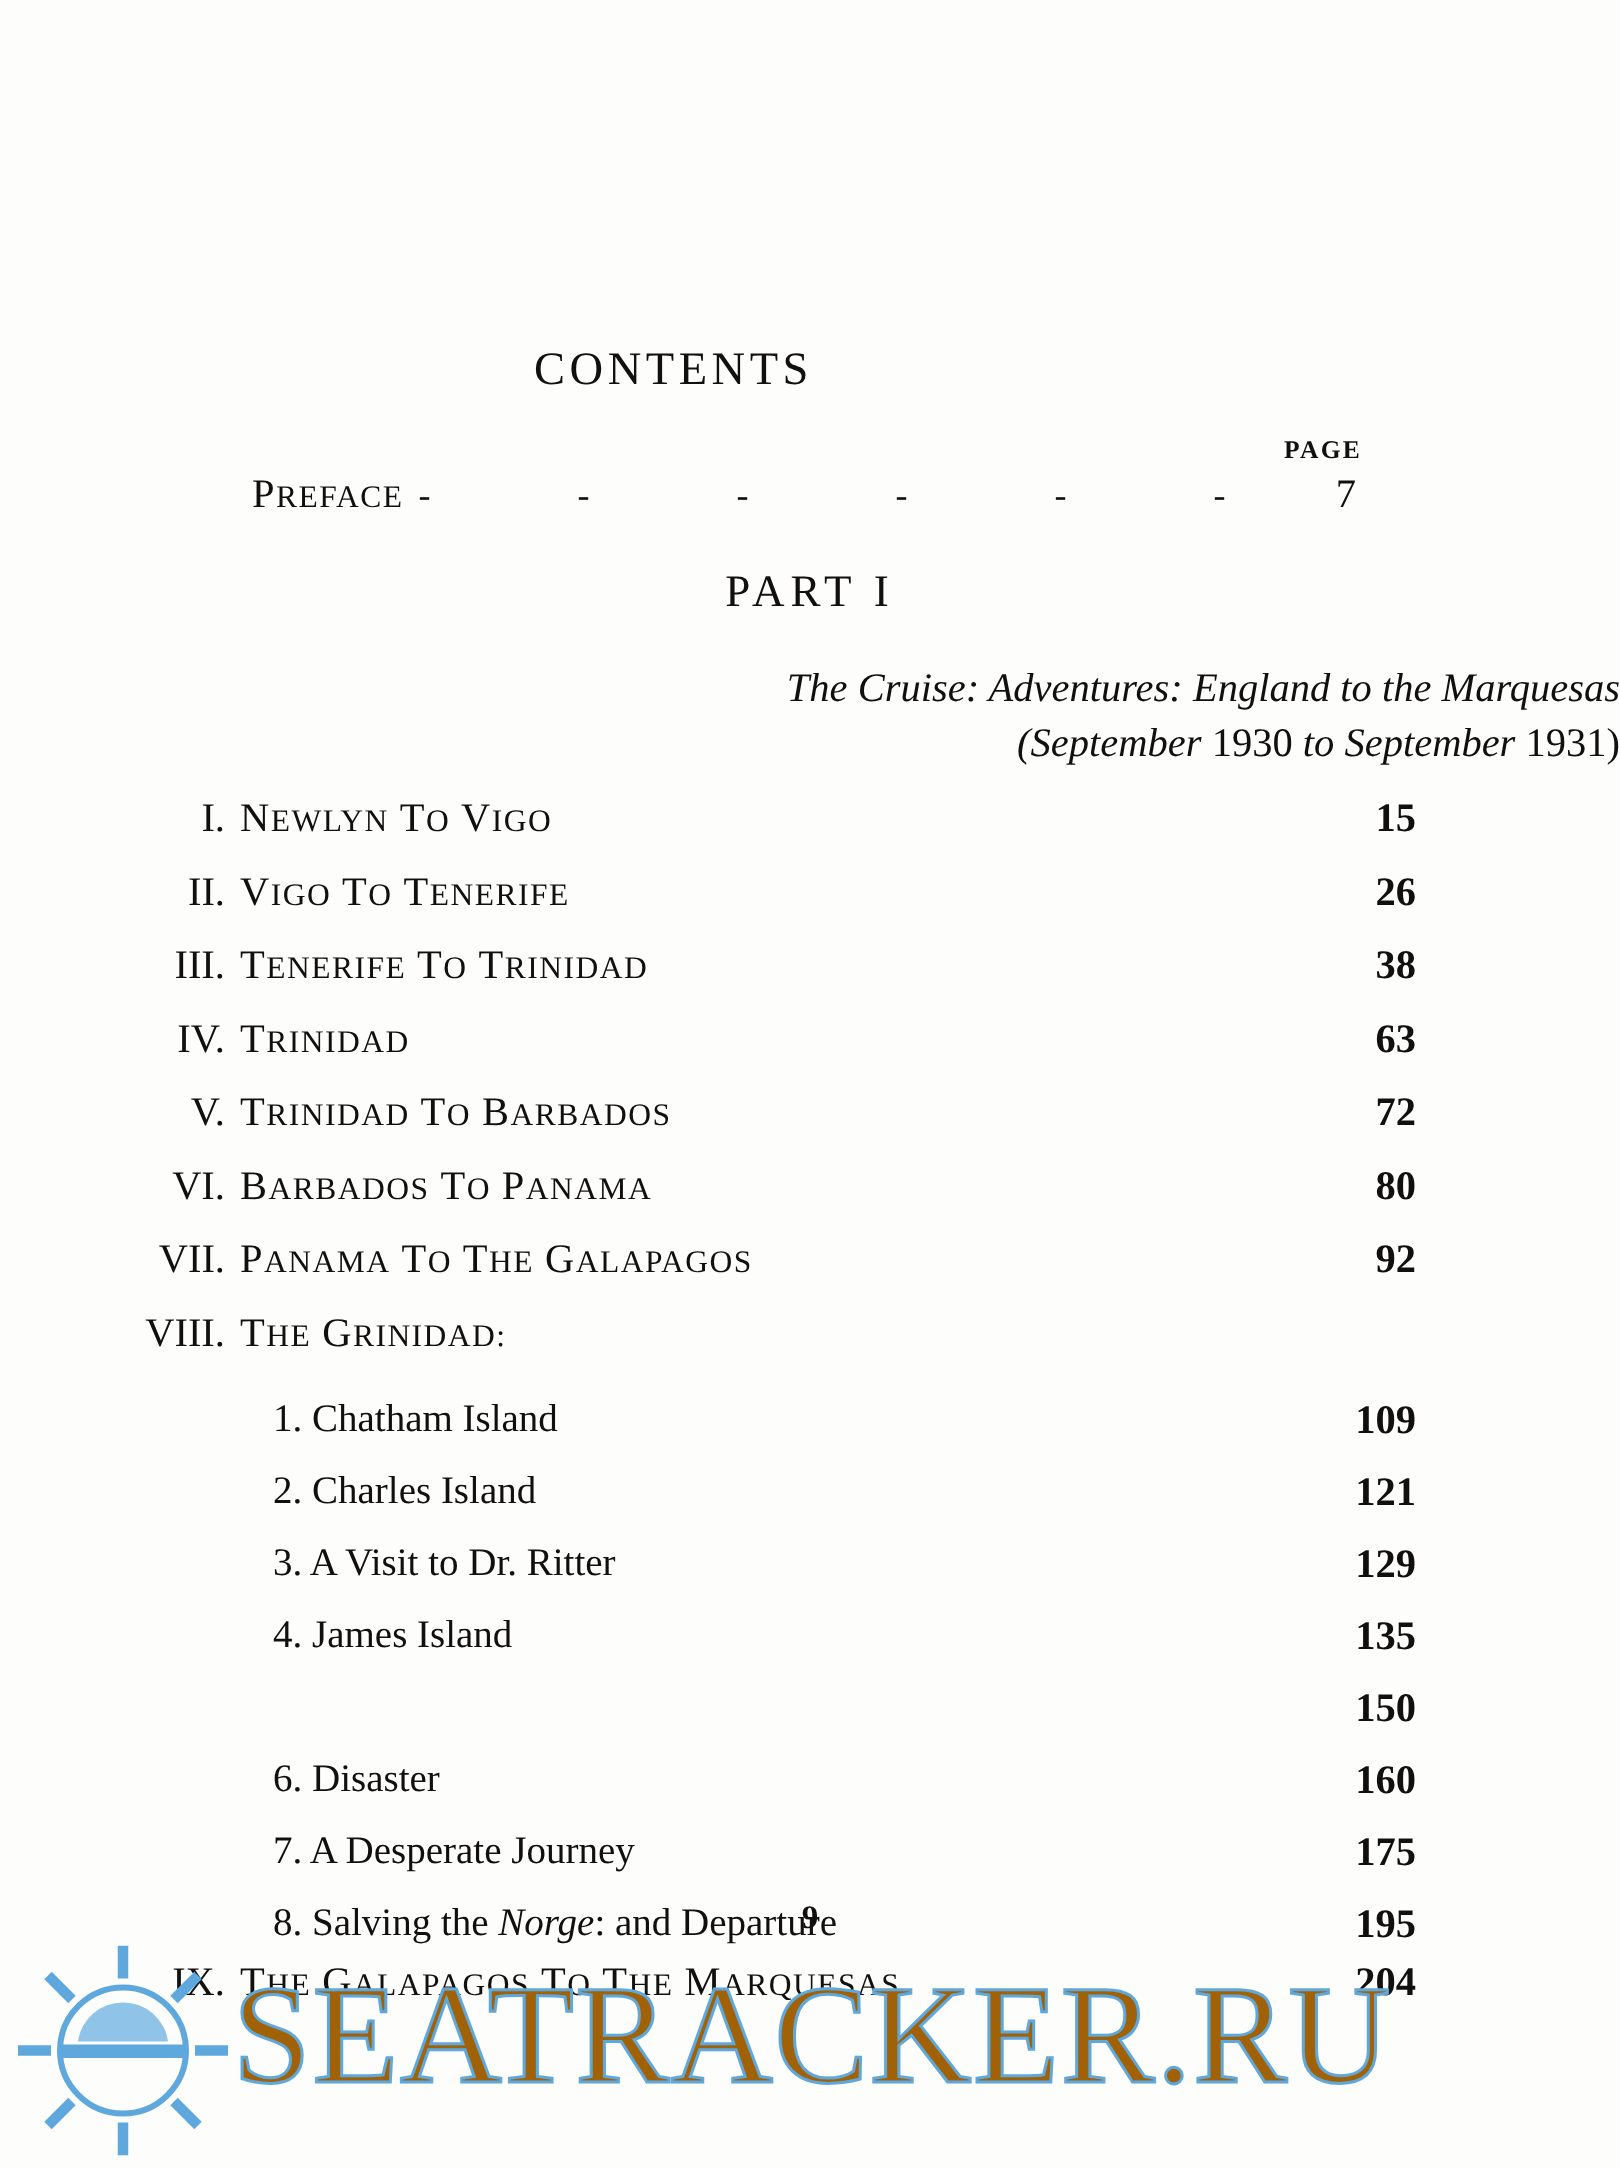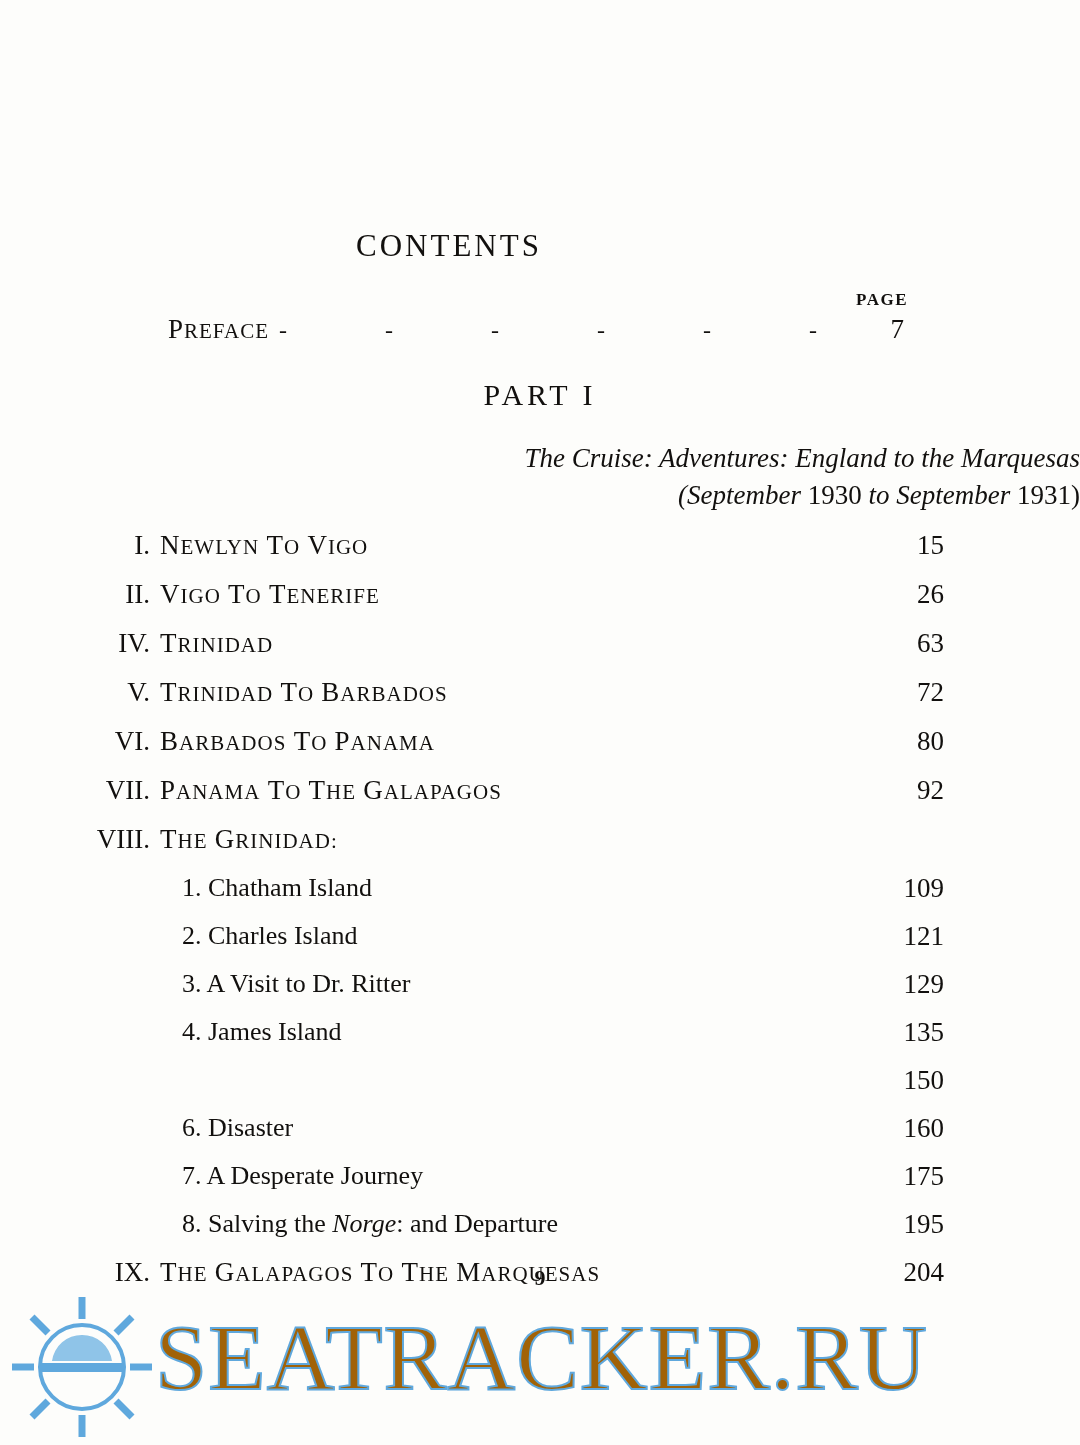--- a/index.html
+++ b/index.html
@@ -141,27 +141,27 @@
     left: 0; right: 0;
     top: -12px;
     display: flex;
     justify-content: space-around;
   }
   .dash-set span { font-size: 24px; }
   .row-page {
     width: 70px;
     text-align: right;
     font-size: 27px;
-    font-weight: normal;
+    font-weight: bold;
   }
 
   
   .sub-row {
     display: flex;
-    align-items: flex-start;
+    align-items: center;
     height: 48px;
     padding-left: 118px;
   }
   .sub-label {
     white-space: nowrap;
     font-size: 26px;
   }
   .sub-label .it { font-style: italic; }
 
   
@@ -253,20 +253,33 @@
         <div class="row-dashes">
           <span class="dash-set">
             <span>-</span>
             <span>-</span>
             <span>-</span>
             <span>-</span>
             <span>-</span>
           </span>
         </div>
         <div class="row-page">26</div>
+      </div>
+      <div class="toc-row">
+        <div class="roman-num">III.</div>
+        <div class="chapter-title"><span class="sc-big">T</span><span class="sc-small">ENERIFE</span> <span class="sc-big">T</span><span class="sc-small">O</span> <span class="sc-big">T</span><span class="sc-small">RINIDAD</span></div>
+        <div class="row-dashes">
+          <span class="dash-set">
+            <span>-</span>
+            <span>-</span>
+            <span>-</span>
+            <span>-</span>
+          </span>
+        </div>
+        <div class="row-page">38</div>
       </div>
       <div class="toc-row">
         <div class="roman-num">IV.</div>
         <div class="chapter-title"><span class="sc-big">T</span><span class="sc-small">RINIDAD</span></div>
         <div class="row-dashes">
           <span class="dash-set">
             <span>-</span>
             <span>-</span>
             <span>-</span>
             <span>-</span>

